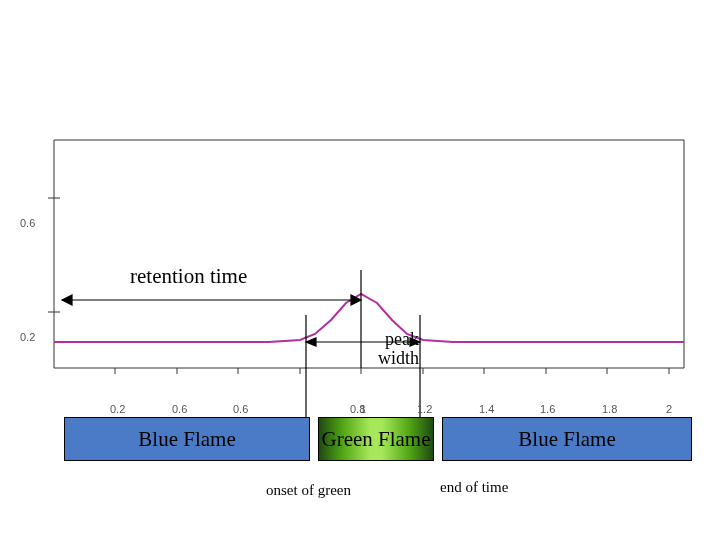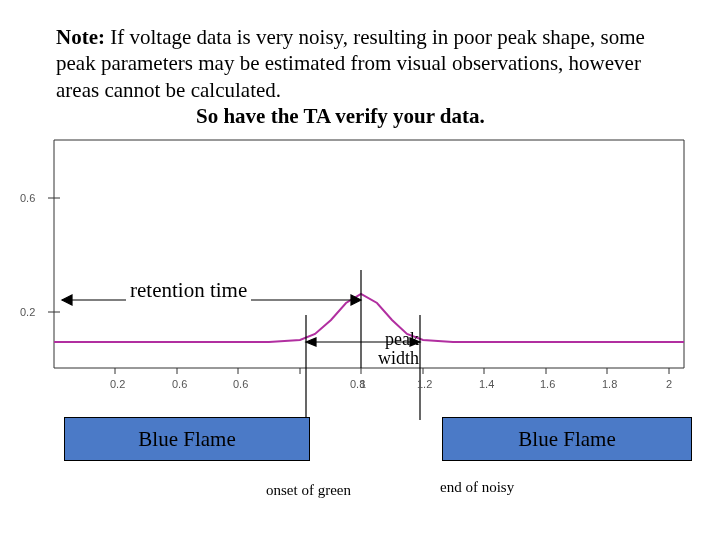--- a/index.html
+++ b/index.html
@@ -2,42 +2,37 @@
 <html><head>
 <meta charset="utf-8">
 <style>
   html, body { margin:0; padding:0; width:720px; height:540px; font-family:"Times New Roman", serif; background:#fff; color:#000; }
   .page { position:relative; width:720px; height:540px; }
   .note-block { position:absolute; left:56px; top:24px; width:608px; font-size:21px; line-height:1.25; }
   .note-label { font-weight:bold; }
   .ta-line { font-weight:bold; padding-left:140px; }
   .chart { position:absolute; left:28px; top:120px; width:664px; height:280px; }
   .chart svg { position:absolute; left:0; top:0; }
-  .retention-label { position:absolute; left:126px; top:278px; font-size:21px; background:#fff; padding:0 4px; }
+  .retention-label { position:absolute; left:126px; top:264px; font-size:21px; background:#fff; padding:0 4px; }
   .peak-width-label { position:absolute; left:378px; top:330px; font-size:18px; text-align:right; line-height:1.05; }
   .flame-row { position:absolute; left:64px; top:417px; width:628px; height:30px; }
   .flame { position:absolute; top:0; height:42px; border:1.5px solid #000; display:flex; align-items:center; justify-content:center; font-size:21px; }
   .blue-left  { left:0;   width:244px; background:#4b7ac7; }
   .blue-right { left:378px; width:248px; background:#4b7ac7; }
   .green      { left:254px; width:114px;
                 background:linear-gradient(to right,#1e4a12 0%, #4fa314 20%, #a6e85a 45%, #a6e85a 55%, #4fa314 80%, #1e4a12 100%);
                 color:#000; }
   .onset-label { position:absolute; left:266px; top:482px; font-size:15px; }
   .end-label   { position:absolute; left:440px; top:479px; font-size:15px; }
-  .axis-tick-label { position:absolute; font-family:Arial, sans-serif; font-size:11px; color:#555; }
+  .axis-tick-label { position:absolute; font-family:Arial, sans-serif; font-size:11px; color:#555;margin-top:25px; }
 </style>
 </head>
 <body>
 <div class="page">
 
-  <div class="note-block">
-    <span class="note-label">Note:</span>
-    <span>If voltage data is very noisy, resulting in poor peak shape, some peak parameters may be estimated from visual observations, however areas cannot be calculated.</span><br>
-    <div class="ta-line">So have the TA verify your data.</div>
-  </div>
 
   <div class="chart">
     <svg width="664" height="300" viewBox="0 0 664 300">
 
       <g stroke="#333" stroke-width="1" fill="none">
 
         <line x1="26" y1="20" x2="26" y2="248"></line>
 
         <line x1="656" y1="20" x2="656" y2="248"></line>
 
@@ -99,21 +94,24 @@
 
   <div class="peak-width-label">
     <span>peak</span><br>
     <span>width</span>
   </div>
 
   <div class="flame-row">
     <div class="flame blue-left">
       <span>Blue Flame</span>
     </div>
+    <div class="flame green">
+      <span>Green Flame</span>
+    </div>
     <div class="flame blue-right">
       <span>Blue Flame</span>
     </div>
   </div>
 
   <span class="onset-label">onset of green</span>
-  <span class="end-label">end of noisy</span>
+  <span class="end-label">end of time</span>
 
 </div>
 
 </body></html>

